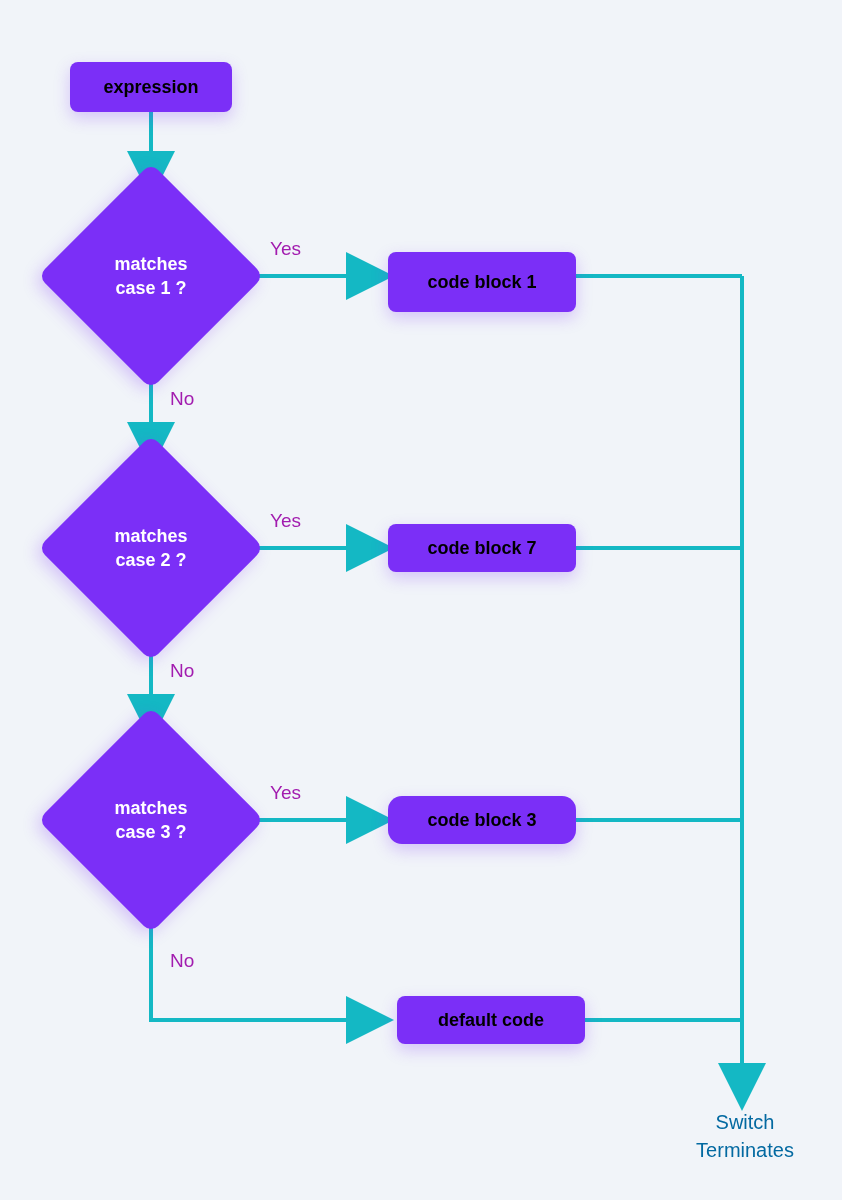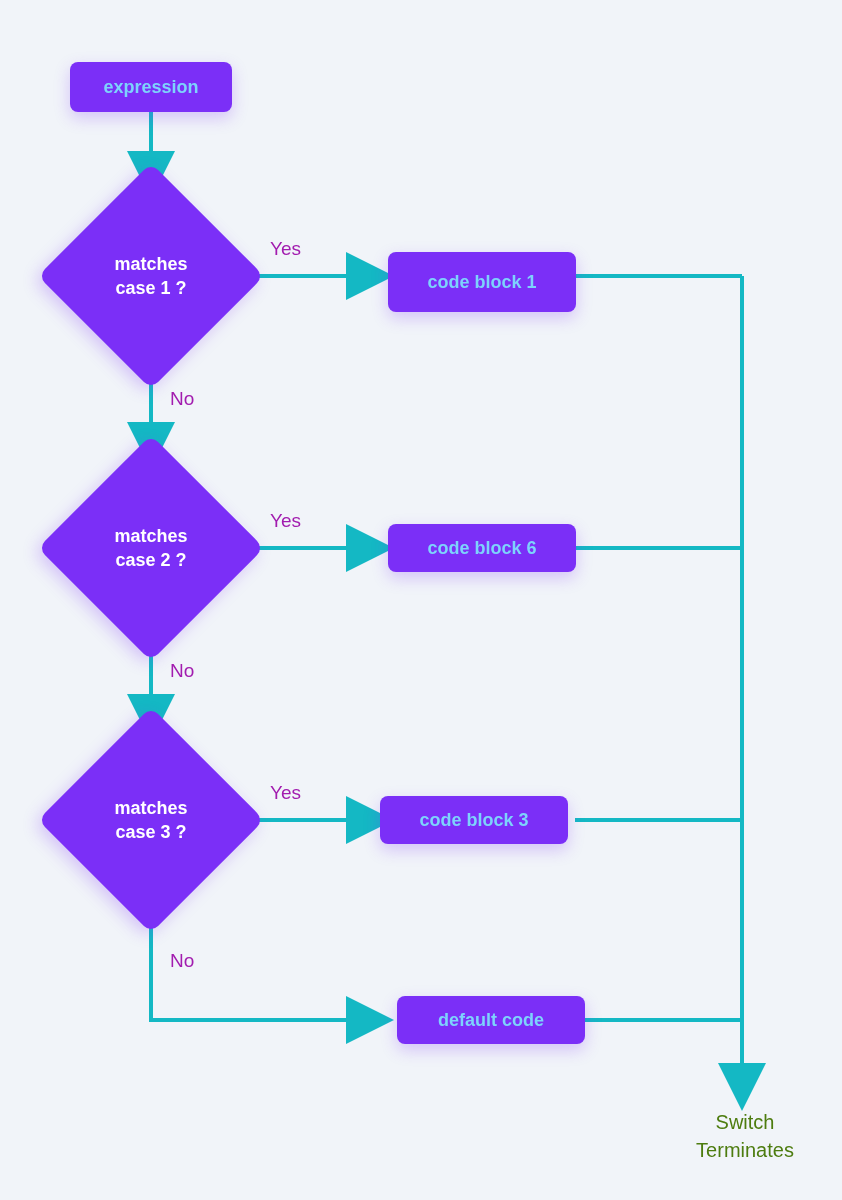--- a/index.html
+++ b/index.html
@@ -10,21 +10,21 @@
     font-family: -apple-system, BlinkMacSystemFont, "Segoe UI", Arial, sans-serif;
     position: relative;
   }
   .canvas {
     position: absolute;
     inset: 0;
   }
   .rect-box {
     position: absolute;
     background: #7b2ff7;
-    color: #7dd3fc;
+    color: #000000;
     font-weight: 700;
     font-size: 18px;
     border-radius: 8px;
     display: flex;
     align-items: center;
     justify-content: center;
     box-shadow: 0 6px 16px rgba(123,47,247,0.25);
     text-align: center;
     padding: 0 10px;
   }
@@ -51,21 +51,21 @@
     line-height: 1.35;
   }
   .label {
     position: absolute;
     color: #a21caf;
     font-size: 19px;
     font-weight: 400;
   }
   .end-label {
     position: absolute;
-    color: #4d7c0f;
+    color: #0369a1;
     font-size: 20px;
     text-align: center;
     line-height: 1.4;
   }
   svg.flow {
     position: absolute;
     inset: 0;
     width: 842px;
     height: 1200px;
     overflow: visible;
@@ -137,33 +137,33 @@
   <div class="diamond" style="left:71px; top:468px;">
     <div class="inner">
         <span style="white-space:pre-line;">matches
 case 2 ?</span>
       </div>
   </div>
   <div class="label" style="left:270px; top:510px;">Yes</div>
   <div class="label" style="left:170px; top:660px;">No</div>
 
   <div class="rect-box" style="left:388px; top:524px; width:188px; height:48px;">
-    <span>code block 6</span>
+    <span>code block 7</span>
   </div>
 
   <div class="diamond" style="left:71px; top:740px;">
     <div class="inner">
         <span style="white-space:pre-line;">matches
 case 3 ?</span>
       </div>
   </div>
   <div class="label" style="left:270px; top:782px;">Yes</div>
   <div class="label" style="left:170px; top:950px;">No</div>
 
-  <div class="rect-box" style="left:380px; top:796px; width:188px; height:48px;">
+  <div class="rect-box" style="left:388px; top:796px; width:188px; height:48px;border-radius:14px;">
     <span>code block 3</span>
   </div>
 
   <div class="rect-box" style="left:388px; top:996px; width:188px; height:48px;margin-left:9px;">
     <span>default code</span>
   </div>
 
   <div class="end-label" style="left:690px; top:1108px; width:110px; white-space:pre-line;"><span>Switch
 Terminates</span></div>
 

